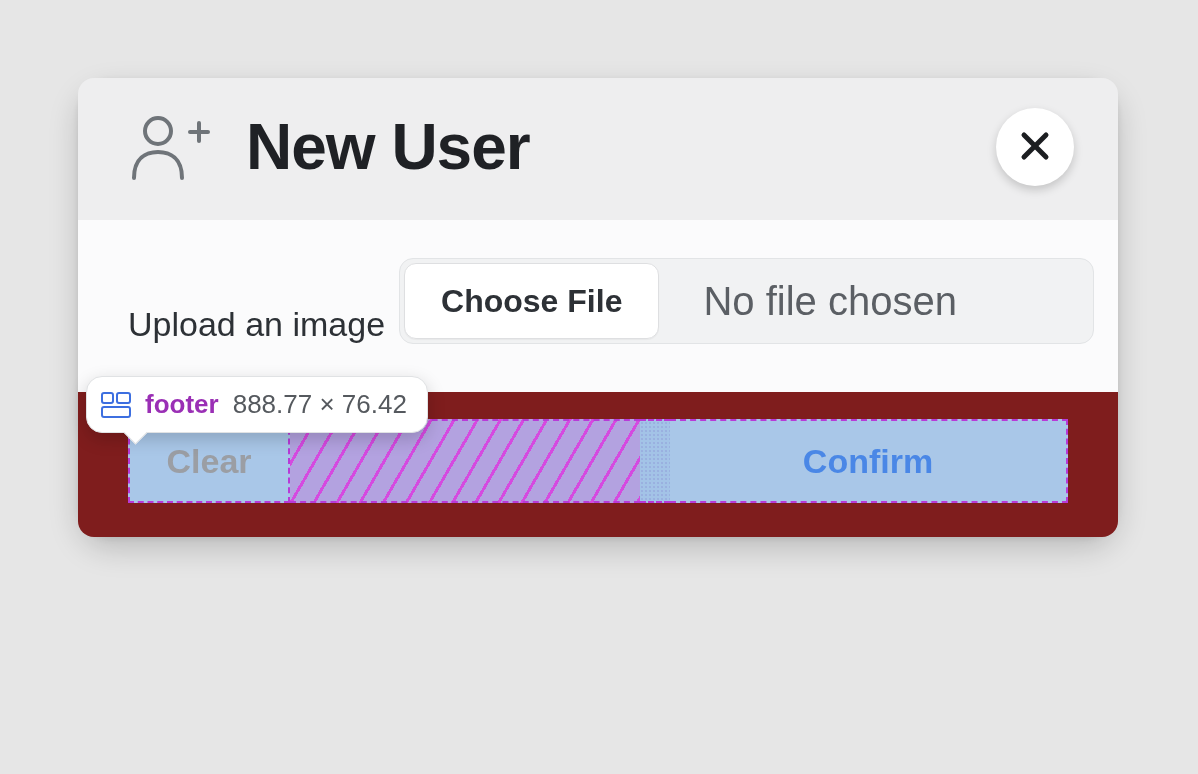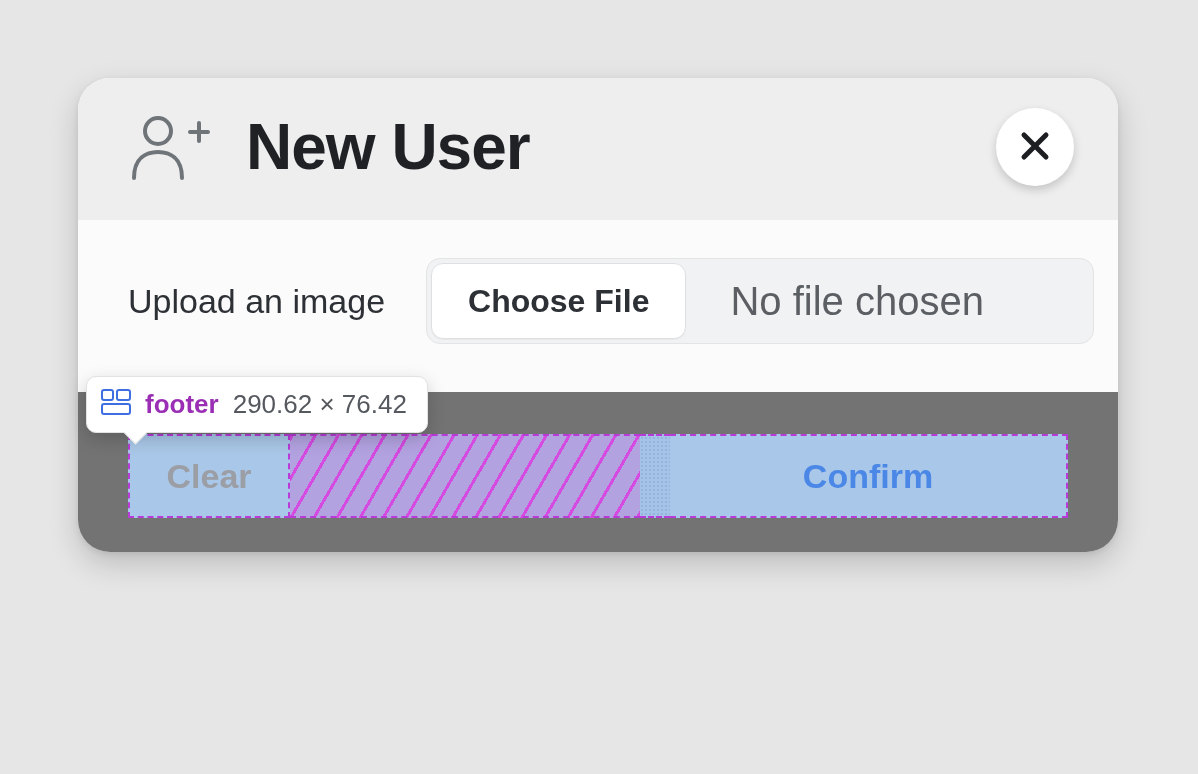--- a/index.html
+++ b/index.html
@@ -19,21 +19,21 @@
     position: absolute;
     left: 78px;
     top: 78px;
     width: 1040px;
     border-radius: 32px;
     background: #fbfbfc;
     box-shadow: 0 12px 30px rgba(0,0,0,0.18), 0 2px 6px rgba(0,0,0,0.08);
     overflow: visible;
   }
   .dialog-inner {
-    border-radius: 32px;
+    border-radius: 16px;
     overflow: hidden;
   }
   .dialog-header {
     background: #eeeeef;
     padding: 30px 44px 34px 50px;
     display: flex;
     align-items: center;
     justify-content: space-between;
   }
   .header-left {
@@ -62,22 +62,22 @@
     align-items: center;
     justify-content: center;
     cursor: pointer;
     border: none;
   }
   .close-btn svg { width: 30px; height: 30px; }
   .dialog-body {
     background: #fbfbfc;
     padding: 38px 24px 48px 50px;
     display: flex;
-    align-items: center;
-    gap: 41px;
+    align-items: flex-end;
+    gap: 14px;
   }
   .upload-label {
     font-size: 34px;
     color: #2d3136;
     font-weight: 400;
   }
   .file-control {
     flex: 1;
     display: flex;
     align-items: stretch;
@@ -104,22 +104,22 @@
   .file-status {
     flex: 1;
     display: flex;
     align-items: center;
     padding-left: 40px;
     font-size: 40px;
     color: #5b5f64;
   }
   .dialog-footer {
     display: flex;
-    background: #737373;
-    padding: 42px 50px 34px 50px;
+    background: #7f1d1d;
+    padding: 27px 50px 34px 50px;
   }
   .footer-btn {
     height: 84px;
     display: flex;
     align-items: center;
     justify-content: center;
     font-size: 34px;
     font-weight: 700;
     border: 2px dashed #b83ad8;
     cursor: pointer;
@@ -164,24 +164,25 @@
     text-align: right;
   }
 
   
   .inspect-tooltip {
     position: absolute;
     left: 8px;
     top: 298px;
     background: #ffffff;
     border: 1px solid #e0e2e4;
-    border-radius: 10px;
+    border-radius: 16px;
     padding: 12px 20px 12px 14px;
     box-shadow: 0 6px 18px rgba(0,0,0,0.18);
     display: flex;
+    align-items: center;
     gap: 14px;
     font-size: 26px;
     z-index: 5;
   }
   .inspect-tooltip::after {
     content: "";
     position: absolute;
     left: 40px;
     bottom: -9px;
     width: 16px;
@@ -209,21 +210,21 @@
 
     <div class="inspect-tooltip">
       <span class="tip-icon">
         <svg viewBox="0 0 30 26">
           <rect x="1" y="1" width="11" height="10" rx="2" fill="none" stroke="#3d6fe0" stroke-width="2"></rect>
           <rect x="16" y="1" width="13" height="10" rx="2" fill="none" stroke="#3d6fe0" stroke-width="2"></rect>
           <rect x="1" y="15" width="28" height="10" rx="2" fill="none" stroke="#3d6fe0" stroke-width="2"></rect>
         </svg>
       </span>
       <span class="tip-element">footer</span>
-      <span class="tip-dims">290.62 × 76.42</span>
+      <span class="tip-dims">888.77 × 76.42</span>
     </div>
 
     <div class="dialog-inner">
       <div class="dialog-header">
         <div class="header-left">
           <span class="user-plus-icon">
             <svg viewBox="0 0 84 70">
               <circle cx="30" cy="19" r="13" fill="none" stroke="#6f7479" stroke-width="4"></circle>
               <path d="M6 66 C6 46 18 40 30 40 C42 40 54 46 54 66" fill="none" stroke="#6f7479" stroke-width="4" stroke-linecap="round"></path>
               <line x1="62" y1="20" x2="80" y2="20" stroke="#6f7479" stroke-width="4" stroke-linecap="round"></line>

